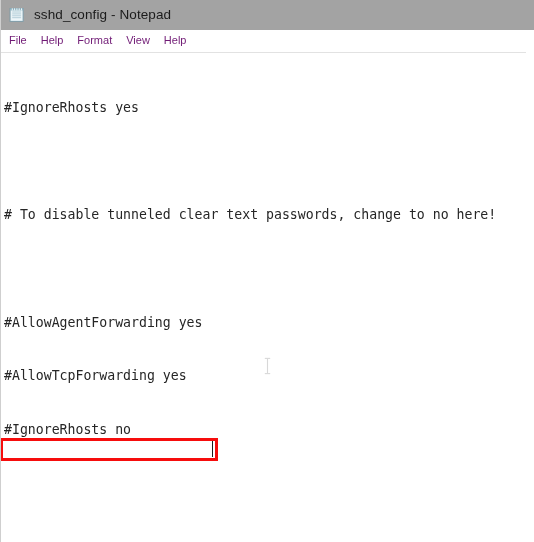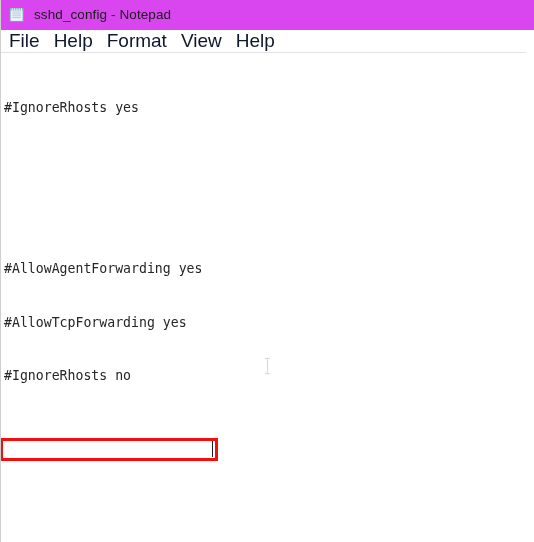--- a/index.html
+++ b/index.html
@@ -25,21 +25,21 @@
     border-left: 1px solid #cfcfcf;
     overflow: hidden;
   }
 
   
   #titlebar {
     position: absolute;
     left: 0; top: 0;
     width: 534px;
     height: 30px;
-    background: #d946ef;
+    background: #a3a3a3;
     display: flex;
     align-items: center;
   }
   #app-icon {
     width: 18px;
     height: 18px;
     margin-left: 7px;
     margin-right: 8px;
     flex: 0 0 auto;
     position: relative;
@@ -56,22 +56,22 @@
   #menubar {
     position: absolute;
     left: 0; top: 30px;
     width: 534px;
     height: 22px;
     display: flex;
     align-items: center;
     background: #ffffff;
   }
   .menu-item {
-    font-size: 19px;
-    color: #0f172a;
+    font-size: 11px;
+    color: #701a75;
     padding: 1px 7px 2px 7px;
     white-space: nowrap;
     line-height: 1;
     cursor: default;
   }
   .menu-item:first-child { margin-left: 1px; }
 
   #menu-sep {
     position: absolute;
     left: 0;
@@ -180,20 +180,21 @@
     <div class="menu-item">Format</div>
     <div class="menu-item">View</div>
     <div class="menu-item">Help</div>
   </div>
   <div id="menu-sep"></div>
 
   <div id="textarea">
     <div id="lines">
       <div class="ln">#IgnoreRhosts yes</div>
       <div class="ln"></div>
+      <div class="ln"># To disable tunneled clear text passwords, change to no here!</div>
       <div class="ln"></div>
       <div class="ln">#AllowAgentForwarding yes</div>
       <div class="ln">#AllowTcpForwarding yes</div>
       <div class="ln">#IgnoreRhosts no</div>
       
       
       
       
       
       

